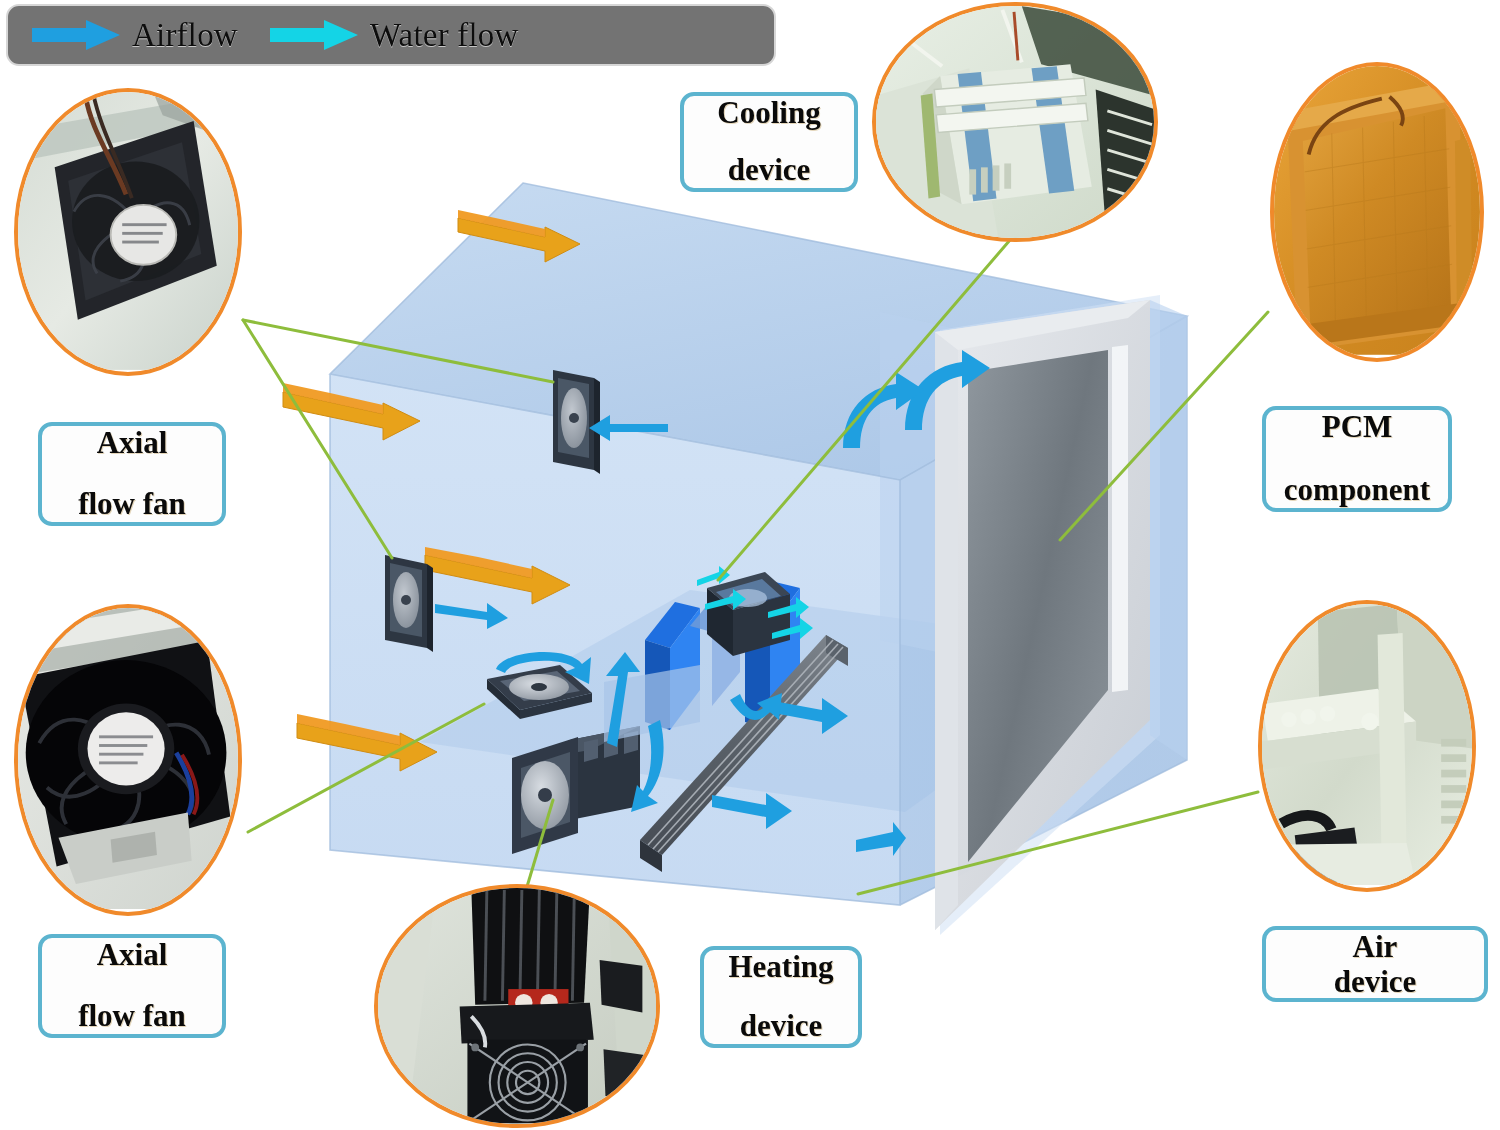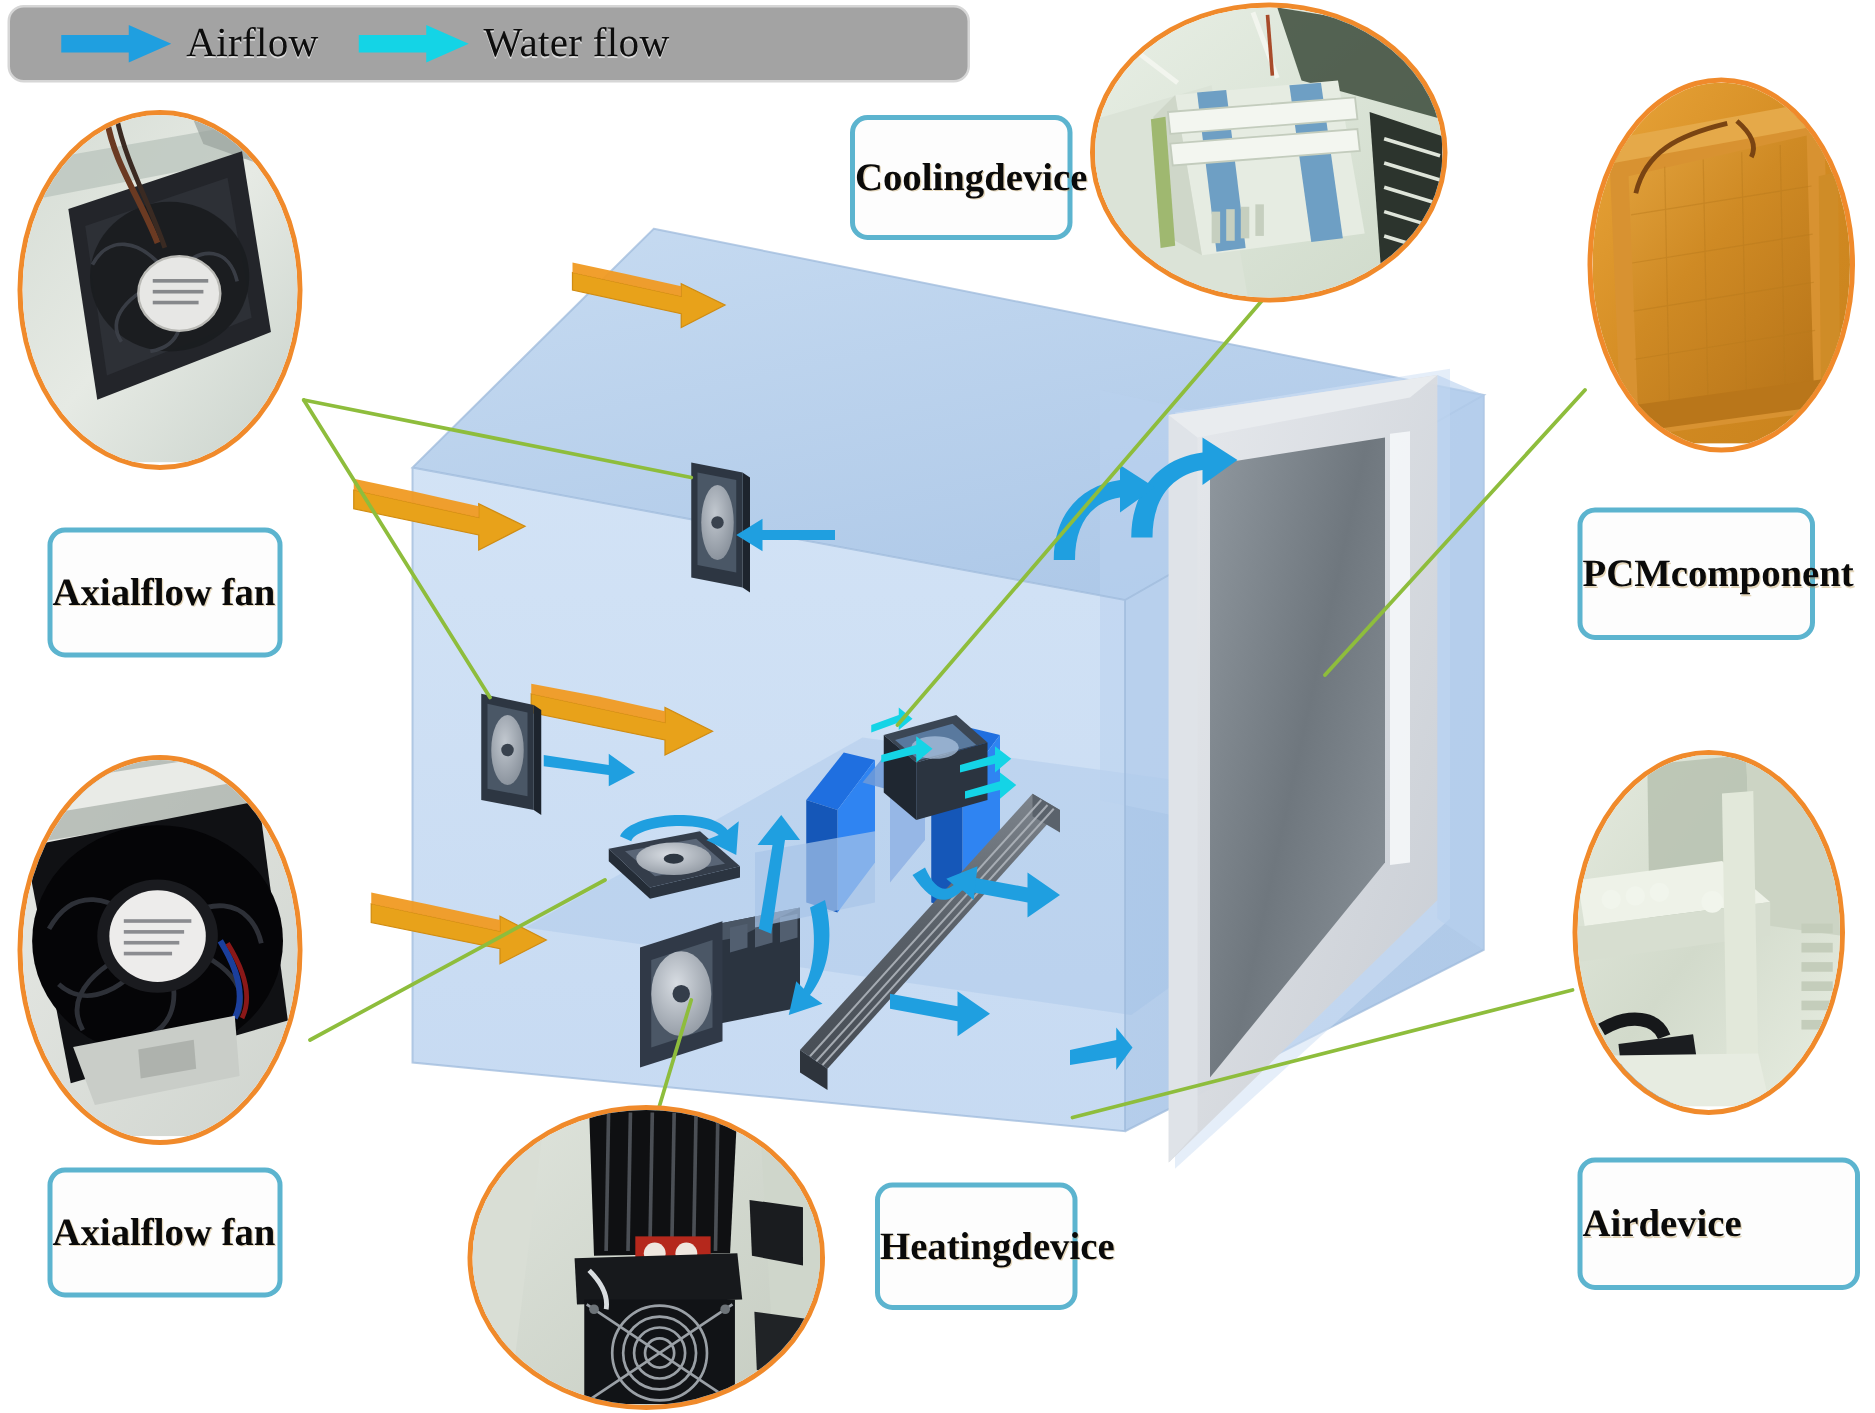--- a/index.html
+++ b/index.html
@@ -3,36 +3,36 @@
 <meta charset="utf-8">
 <style>
   html,body{margin:0;padding:0;background:#ffffff;}
   body{width:1500px;height:1130px;position:relative;overflow:hidden;
        font-family:"Liberation Serif", serif;}
   .stage{position:absolute;left:0;top:0;width:1500px;height:1130px;}
   svg.layer{position:absolute;left:0;top:0;width:1500px;height:1130px;}
 
   
   .legend{position:absolute;left:6px;top:4px;width:770px;height:62px;
-          background:#a3a3a3;border:2px solid #d6d6d6;border-radius:13px;
-          display:flex;align-items:center;box-sizing:border-box;padding-left:39px;}
+          background:#737373;border:2px solid #d6d6d6;border-radius:13px;
+          display:flex;align-items:center;box-sizing:border-box;padding-left:22px;}
   .legend-item{display:flex;align-items:center;margin-right:30px;}
   .legend-arrow{width:92px;height:34px;margin-right:10px;flex:0 0 auto;}
   .legend-text{font-size:33px;color:#0d0d0d;letter-spacing:.2px;
                text-shadow:0 1px 0 rgba(255,255,255,.6);white-space:nowrap;}
 
   
   .photo{position:absolute;border:4px solid #f08a2b;border-radius:50%;
          overflow:hidden;box-sizing:border-box;}
   .ph-inner{position:absolute;inset:0;}
 
   
   .label-box{position:absolute;background:#fdfdfd;border:4px solid #5cb4cf;
              border-radius:14px;box-sizing:border-box;display:flex;
-             flex-direction:row;align-items:center;justify-content:flex-start;
+             flex-direction:column;align-items:center;justify-content:space-between;
              font-weight:bold;color:#0a0a0a;line-height:1.12;text-align:center;}
   .label-box span{display:block;text-shadow:1px 1px 0 rgba(180,140,60,.35);}
 </style>
 </head>
 <body>
 
 <div class="stage">
 
   <svg class="layer" viewBox="0 0 1500 1130">
     <defs>
@@ -541,18 +541,18 @@
   <div class="label-box" style="left:700px;top:946px;width:162px;height:102px;font-size:31px;">
     <span>Heating</span>
     <span>device</span>
   </div>
 
   <div class="label-box" style="left:1262px;top:406px;width:190px;height:106px;font-size:31px;">
     <span>PCM</span>
     <span>component</span>
   </div>
 
-  <div class="label-box" style="left:1262px;top:926px;width:226px;height:106px;font-size:31px;">
+  <div class="label-box" style="left:1262px;top:926px;width:226px;height:76px;font-size:31px;">
     <span>Air</span>
     <span>device</span>
   </div>
 
 </div>
 
 </body></html>

